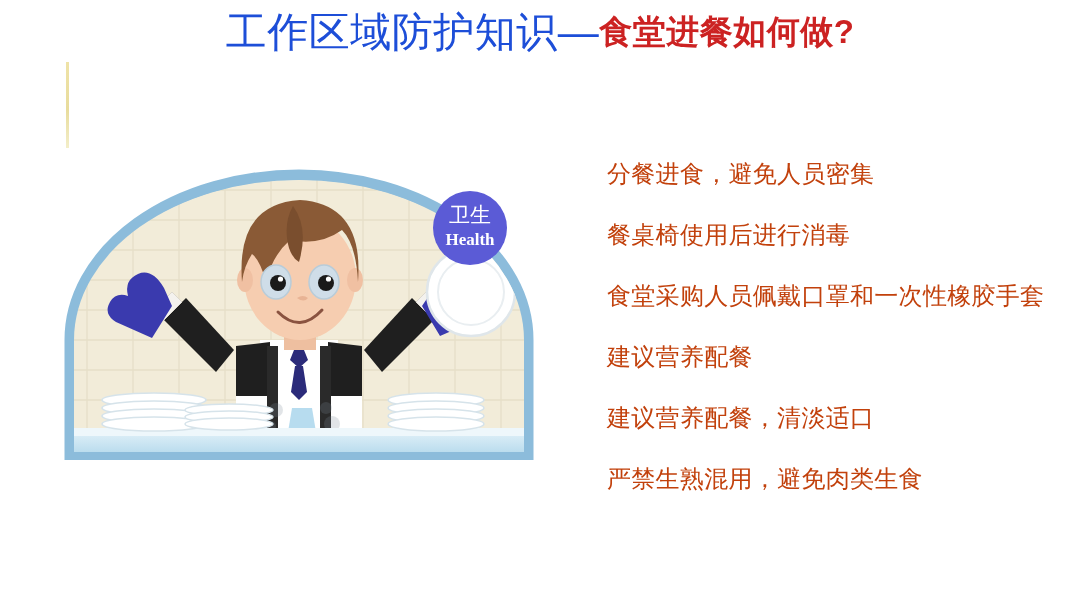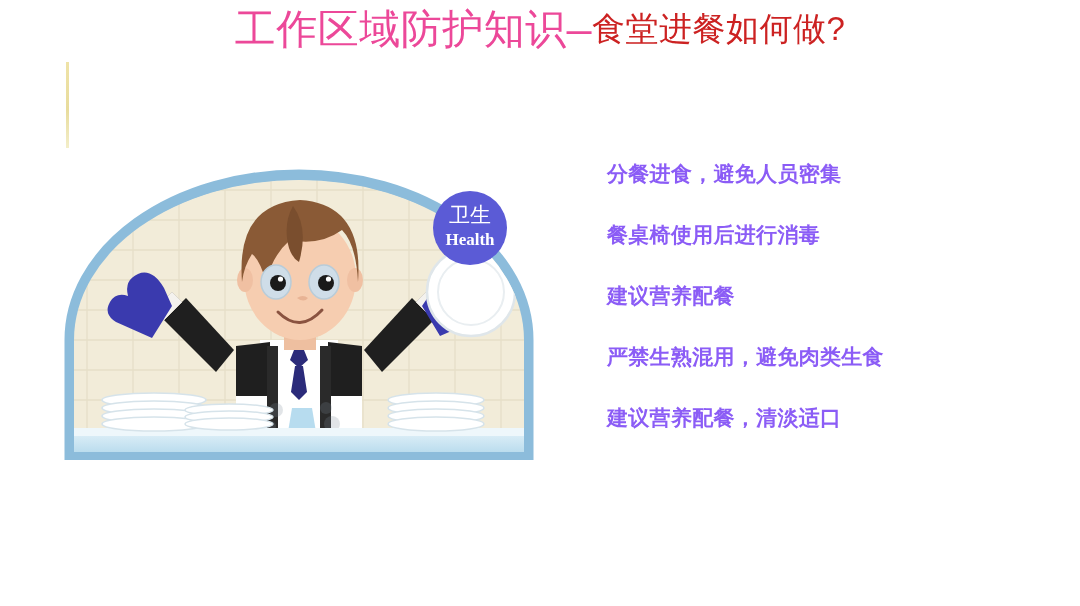--- a/index.html
+++ b/index.html
@@ -27,30 +27,29 @@
     position: absolute;
     left: 0;
     top: 10px;
     width: 1080px;
     text-align: center;
     white-space: nowrap;
   }
   #title-main {
     font-size: 41px;
     line-height: 1.12;
-    color: #ec4899;
+    color: #1d4ed8;
     letter-spacing: 0.5px;
     font-weight: 400;
-    font-family: Liberation Mono, monospace;
   }
   #title-accent {
     font-size: 33px;
     line-height: 1;
     color: #cc2222;
-    font-weight: 400;
+    font-weight: 700;
     letter-spacing: 0.5px;
     position: relative;
     top: -3px;
   }
 
   
   #accent-rule {
     position: absolute;
     left: 66px;
     top: 62px;
@@ -70,29 +69,28 @@
   #illustration svg { display: block; width: 100%; height: 100%; }
 
   
   #text-column {
     position: absolute;
     left: 607px;
     top: 143px;
     width: 470px;
   }
   .bullet-line {
-    font-size: 21px;
+    font-size: 24px;
     line-height: 1;
-    color: #8b5cf6;
+    color: #c2410c;
     height: 61px;
     display: flex;
     align-items: center;
     white-space: nowrap;
     letter-spacing: 0.3px;
-    font-weight: bold;
   }
 </style>
 </head>
 <body>
 
 <div id="slide">
 
   <div id="title-block">
     <span id="title-main">工作区域防护知识—</span><span id="title-accent">食堂进餐如何做?</span>
   </div>
@@ -226,18 +224,19 @@
         <circle cx="406" cy="68" r="37" fill="#5b5bd6"></circle>
         <text x="406" y="62" text-anchor="middle" font-family="'Liberation Serif','DejaVu Serif',serif" font-size="21" fill="#ffffff">卫生</text>
         <text x="406" y="85" text-anchor="middle" font-family="'Liberation Serif','DejaVu Serif',serif" font-size="17" font-weight="700" fill="#ffffff">Health</text>
       </g>
     </svg>
   </div>
 
   <div id="text-column">
     <div class="bullet-line">分餐进食，避免人员密集</div>
     <div class="bullet-line">餐桌椅使用后进行消毒</div>
+    <div class="bullet-line">食堂采购人员佩戴口罩和一次性橡胶手套</div>
     <div class="bullet-line">建议营养配餐</div>
+    <div class="bullet-line">建议营养配餐，清淡适口</div>
     <div class="bullet-line">严禁生熟混用，避免肉类生食</div>
-    <div class="bullet-line">建议营养配餐，清淡适口</div>
   </div>
 
 </div>
 
 </body></html>

